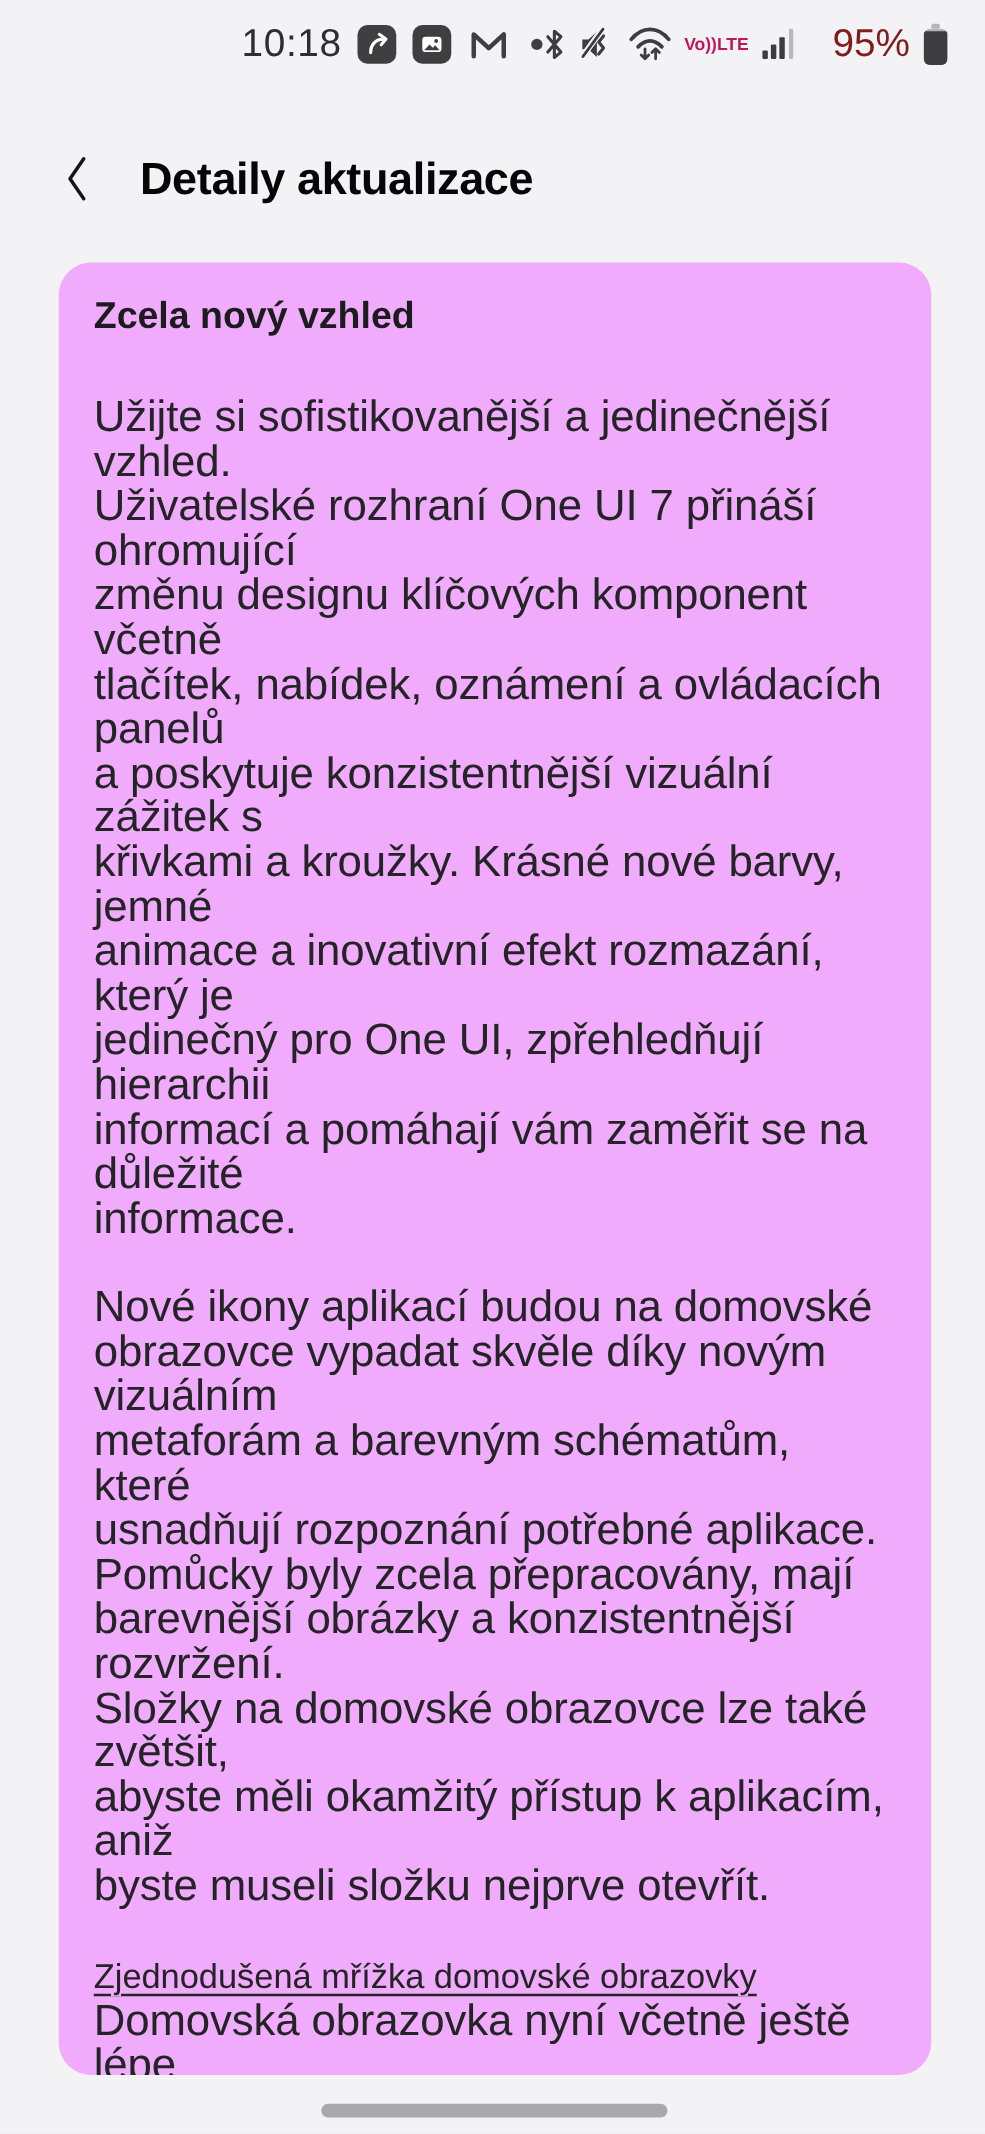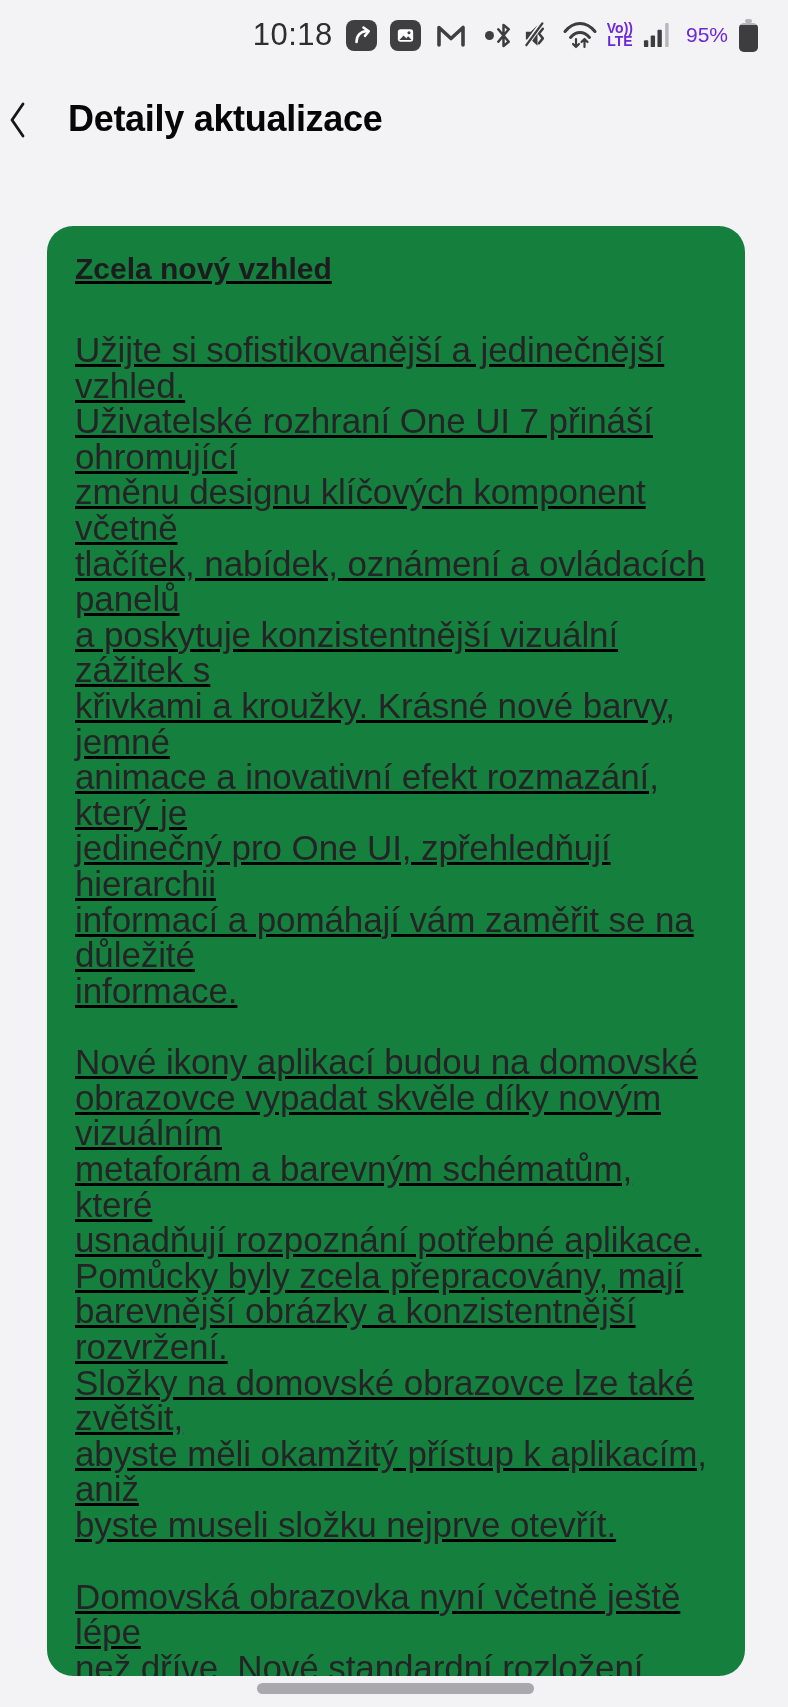--- a/index.html
+++ b/index.html
@@ -12,45 +12,45 @@
 
   
   .status-bar {
     position:absolute; top:0; left:0; right:0; height:64px;
     display:flex; align-items:center; justify-content:flex-end;
     padding:6px 30px 0 38px; box-sizing:border-box;
   }
   .status-left { display:flex; align-items:center; gap:13px; }
   .status-right { display:flex; align-items:center; gap:9px; }
   .status-time { font-size:31px; color:#2e2e31; letter-spacing:0.5px; }
-  .battery-pct { font-size:21px; color:#6d28d9; margin-left:6px; }
+  .battery-pct { font-size:31px; color:#7f1d1d; margin-left:20px; }
   .notif-badge { width:31px; height:31px; border-radius:8px; background:#3f3f42;
     display:flex; align-items:center; justify-content:center; }
   .more-dot { width:9px; height:9px; border-radius:50%; background:#3f3f42; margin-left:4px; }
-  .volte { display:flex; flex-direction:column; align-items:center; justify-content:center;
-    font-size:14px; font-weight:700; line-height:13px; color:#6d28d9; letter-spacing:0; }
+  .volte { display:flex; flex-direction:row; align-items:center; justify-content:center;
+    font-size:14px; font-weight:700; line-height:13px; color:#be185d; letter-spacing:0; }
   .battery-icon { position:relative; width:19px; height:33px; margin-left:2px; }
   .battery-icon .cap { position:absolute; top:0; left:6px; width:7px; height:4px; border-radius:2px; background:#b4b4ba; }
   .battery-icon .body { position:absolute; top:4px; left:0; width:19px; height:29px; border-radius:5px; background:#b4b4ba; overflow:hidden; }
   .battery-icon .fill { position:absolute; bottom:0; left:0; width:100%; height:93%; background:#3d3d40; }
 
   
   .app-header {
     position:absolute; top:98px; left:0; right:16px; height:90px;
-    display:flex; box-sizing:border-box;
+    display:flex; align-items:center; padding-left:44px; box-sizing:border-box;
   }
   .back-btn { background:none; border:none; padding:0; margin:0; cursor:pointer;
     width:34px; height:44px; display:flex; align-items:center; justify-content:center; }
   .page-title { margin:0 0 0 34px; font-size:36px; font-weight:700; color:#060607; letter-spacing:-0.3px; }
 
   
   .card {
-    position:absolute; left:47px; top:226px; width:698px; height:1450px;
-    background:#15803d; border-radius:26px;
-    padding:26px 26px 0 28px; box-sizing:border-box; overflow:hidden;text-decoration:underline;
+    position:absolute; left:47px; top:210px; width:698px; height:1450px;
+    background:#f0abfc; border-radius:26px;
+    padding:26px 26px 0 28px; box-sizing:border-box; overflow:hidden;
   }
   .card-title { margin:0 0 46px 0; font-size:30px; font-weight:700; color:#1c1c1e; }
   .section h3 {
     margin:0; font-size:27.5px; font-weight:400; color:#242426;
     line-height:36px; white-space:pre-line;
     text-decoration:underline; text-decoration-thickness:1.5px; text-underline-offset:5px;
   }
   .section p {
     margin:0 0 36px 0; font-size:35px; color:#242426;
     line-height:35.6px; white-space:pre-line; letter-spacing:-0.1px;
@@ -169,20 +169,21 @@
 metaforám a barevným schématům, které
 usnadňují rozpoznání potřebné aplikace.
 Pomůcky byly zcela přepracovány, mají
 barevnější obrázky a konzistentnější rozvržení.
 Složky na domovské obrazovce lze také zvětšit,
 abyste měli okamžitý přístup k aplikacím, aniž
 byste museli složku nejprve otevřít.</p>
     </section>
 
     <section class="section">
+      <h3>Zjednodušená mřížka domovské obrazovky</h3>
       <p>Domovská obrazovka nyní včetně ještě lépe
 než dříve. Nové standardní rozložení mřížky
 zachovává symetrii a usnadňuje používání
 pomůcek One UI ve standardních velikostech.</p>
     </section>
 
     <section class="section">
     </section>
   </main>
 

